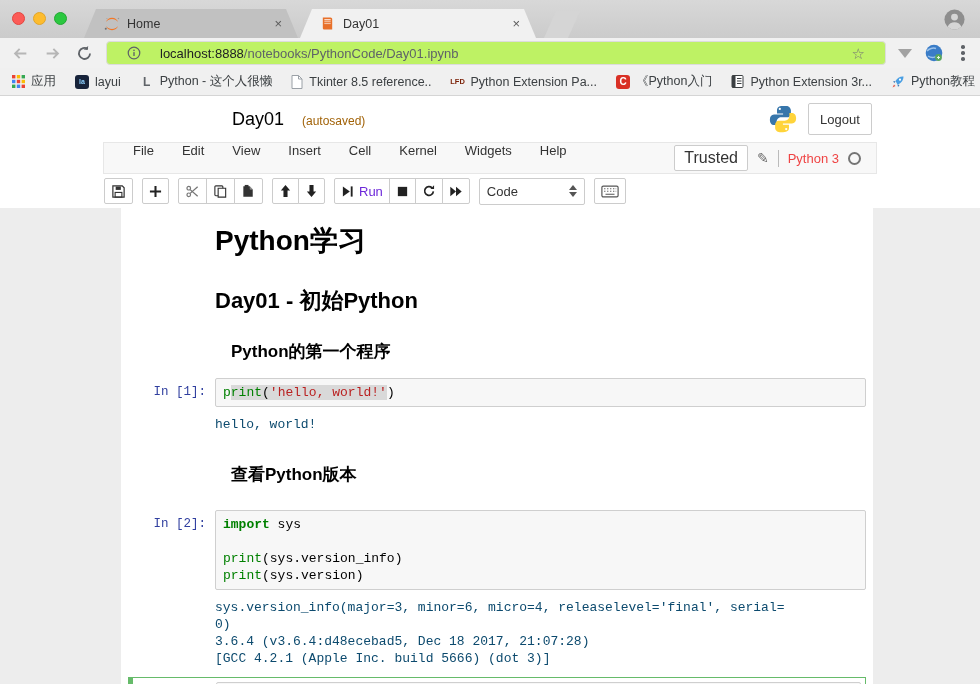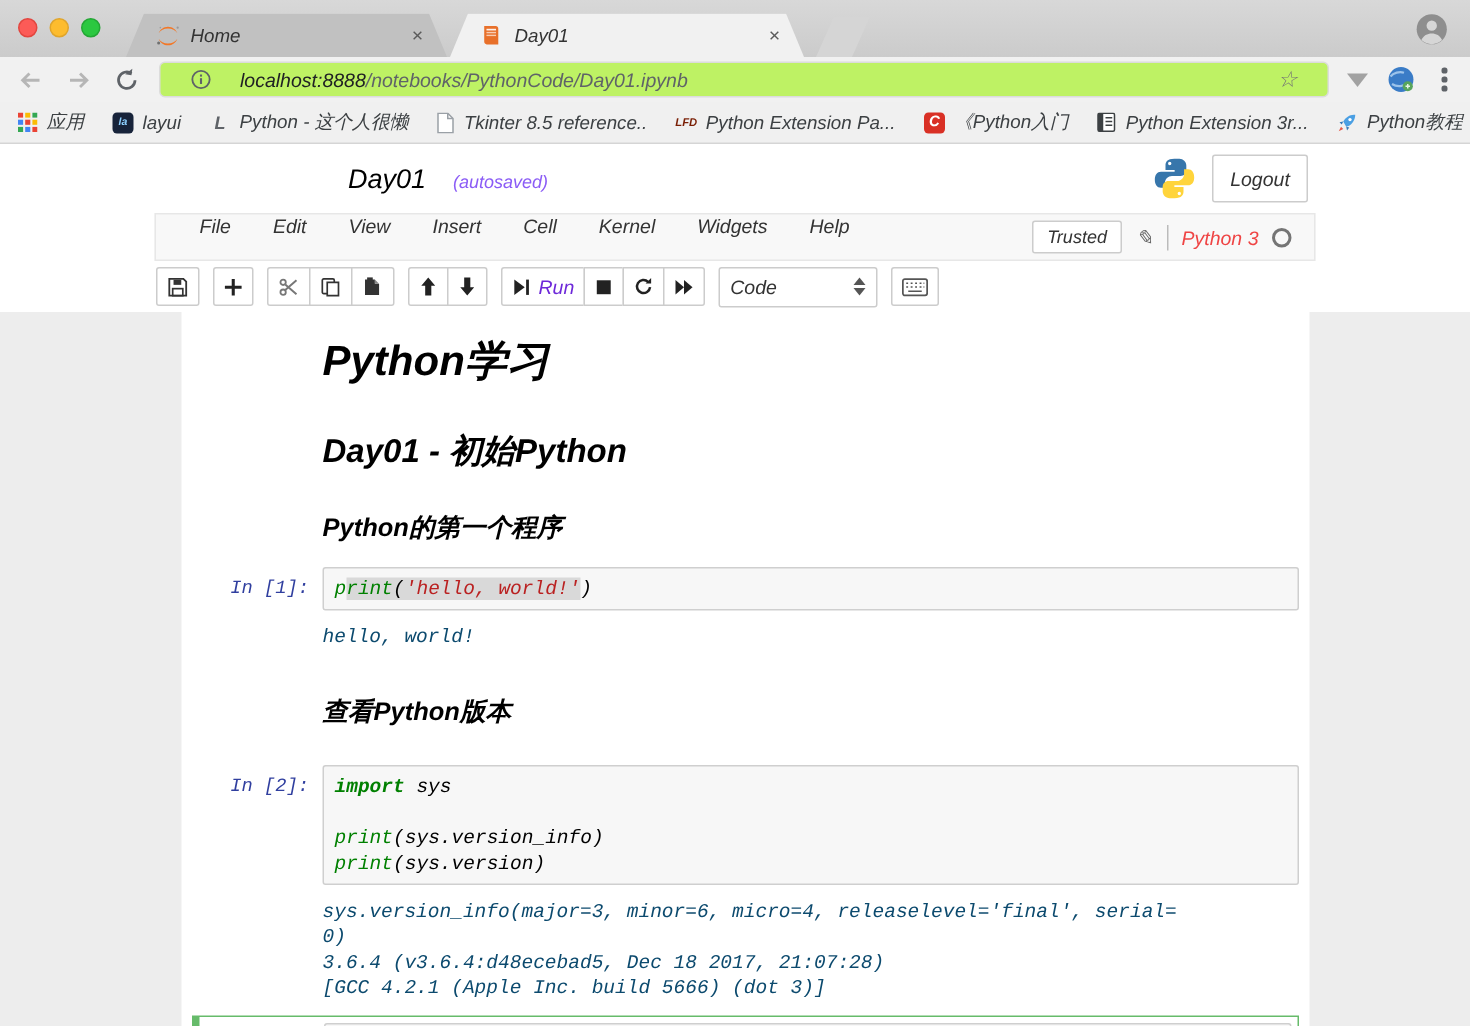--- a/index.html
+++ b/index.html
@@ -1,17 +1,17 @@
 <!DOCTYPE html>
 <html><head>
 <meta charset="utf-8">
 <style>
   html,body{margin:0;padding:0;background:#fff;}
   .screen{position:relative;width:980px;height:684px;overflow:hidden;
-    font-family:"Liberation Sans",sans-serif;font-style:italic;-webkit-font-smoothing:antialiased;}
+    font-family:"Liberation Sans",sans-serif;-webkit-font-smoothing:antialiased;}
 
   
   .tabstrip{position:absolute;left:0;top:0;width:980px;height:38px;
     background:linear-gradient(#d8d8d8,#cbcbcb);}
   .traffic{position:absolute;left:12px;top:12px;display:flex;gap:8px;}
   .tl{width:13px;height:13px;border-radius:50%;}
   .tl.red{background:#fc5b57;border:1px solid #e2463f;box-sizing:border-box;}
   .tl.yellow{background:#fdbc2e;border:1px solid #e0a52b;box-sizing:border-box;}
   .tl.green{background:#2bc840;border:1px solid #23a734;box-sizing:border-box;}
   .tab{position:absolute;top:9px;height:29px;display:flex;align-items:center;
@@ -50,35 +50,35 @@
   .badge-layui{background:#17233a;font-size:7px;color:#8dd0ff;}
   .badge-redc{background:#d93025;font-size:10px;}
   .badge-letter{background:none;color:#5f6368;font-size:12px;}
   .badge-lfd{background:none;color:#7a1f05;font-size:7.5px;letter-spacing:0;}
 
   
   .jheader{position:absolute;left:0;top:96px;width:980px;height:46px;background:#fff;}
   .brandwrap{position:absolute;left:104px;top:7px;display:flex;align-items:flex-end;}
   .brandtext{font-size:24px;color:#4e4e4e;letter-spacing:-.5px;margin-left:5px;line-height:30px;}
   .nbtitle{position:absolute;left:232px;top:13px;font-size:18px;color:#000;}
-  .autosaved{position:absolute;left:302px;top:18px;font-size:12px;color:#8b5cf6;}
+  .autosaved{position:absolute;left:302px;top:18px;font-size:12px;color:#a16207;}
   .pylogo{position:absolute;left:768px;top:8px;}
   .logout{position:absolute;left:808px;top:7px;width:62px;height:30px;background:#fff;
     border:1px solid #ccc;border-radius:2px;font-size:13px;color:#333;
     display:flex;align-items:center;justify-content:center;}
 
   
   .menubarwrap{position:absolute;left:0;top:142px;width:980px;height:32px;background:#fff;}
   .menubar{position:absolute;left:103px;top:0;width:774px;height:32px;background:#f8f8f8;
     border:1px solid #e7e7e7;box-sizing:border-box;display:flex;
     padding:0 15px;font-size:13px;color:#333;}
   .menuitem{padding:0 14px;cursor:default;}
   .menuright{margin-left:auto;display:flex;align-items:center;gap:9px;}
   .trusted{background:#fff;border:1px solid #ccc;border-radius:2px;padding:3px 9px;
-    font-size:12px;color:#333;}
+    font-size:16px;color:#333;}
   .pencil{color:#666;font-size:14px;}
   .mdivider{width:1px;height:17px;background:#bbb;}
   .kernelname{font-size:13px;color:#ef4444;}
   .kernelind{width:13px;height:13px;border:2px solid #757575;border-radius:50%;box-sizing:border-box;}
 
   
   .toolbar{position:absolute;left:0;top:174px;width:980px;height:34px;background:#fff;
     display:flex;align-items:center;padding-left:104px;box-sizing:border-box;gap:9px;}
   .tgroup{display:flex;}
   .tbtn{height:26px;min-width:27px;padding:0 6px;background:#fff;border:1px solid #ccc;
@@ -99,21 +99,21 @@
   .nbarea{position:absolute;left:0;top:208px;width:980px;height:476px;background:#ededed;}
   .page{position:absolute;left:121px;top:0;width:752px;height:476px;background:#fff;
     padding:14px 7px 0 7px;box-sizing:border-box;}
   .mdcell{display:flex;}
   .gutter{width:87px;flex:0 0 auto;text-align:right;padding:7px 9px 0 0;box-sizing:border-box;
     font-family:"Liberation Mono","DejaVu Sans Mono",monospace;font-size:12.5px;
     color:#303F9F;white-space:nowrap;}
   .mdbody{flex:1;min-width:0;}
   .nb-h1{font-size:28px;font-weight:bold;color:#000;margin:0 0 26px 0;}
   .nb-h2{font-size:22px;font-weight:bold;color:#000;margin:0 0 24px 0;}
-  .nb-h3{font-size:17px;font-weight:bold;color:#000;margin:0 0 15px 0;}
+  .nb-h3{font-size:17px;font-weight:bold;color:#000;margin:0 0 15px 16px;}
   .codecell{display:flex;margin-top:0;}
   .inputbox{flex:1;min-width:0;border:1px solid #cfcfcf;border-radius:2px;background:#f7f7f7;
     padding:5px 7px;font-family:"Liberation Mono","DejaVu Sans Mono",monospace;
     font-size:13px;line-height:17px;color:#000;}
   .kw{color:#008000;}
   .kwb{color:#008000;font-weight:bold;}
   .str{color:#BA2121;}
   .sel{background:#d9d9d9;}
   .outputrow{display:flex;margin:7px 0 0 0;}
   .outputtext{flex:1;font-family:"Liberation Mono","DejaVu Sans Mono",monospace;

